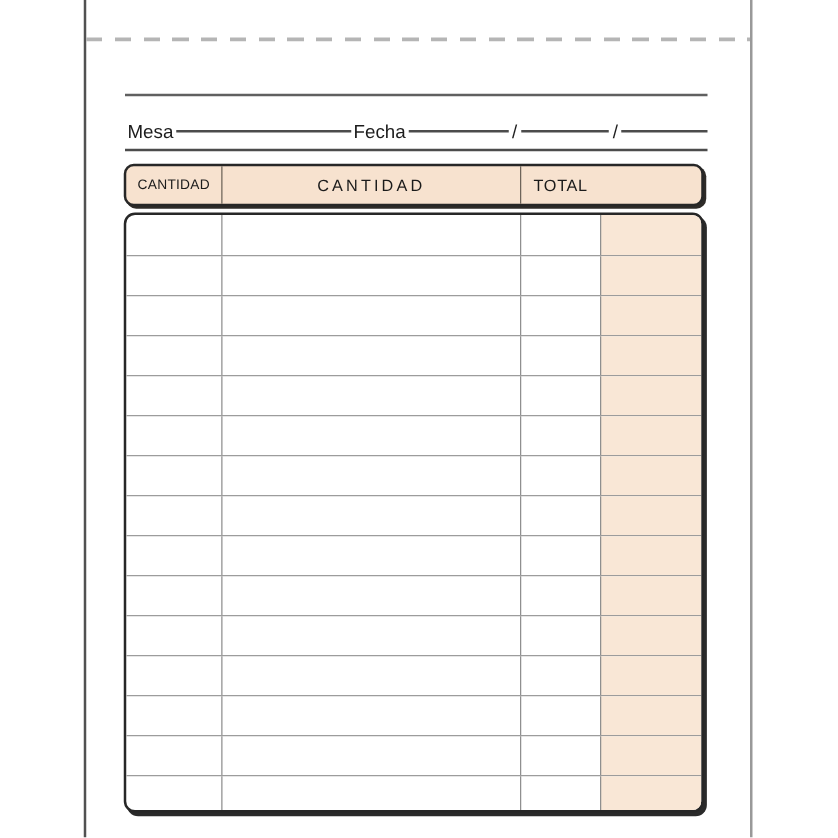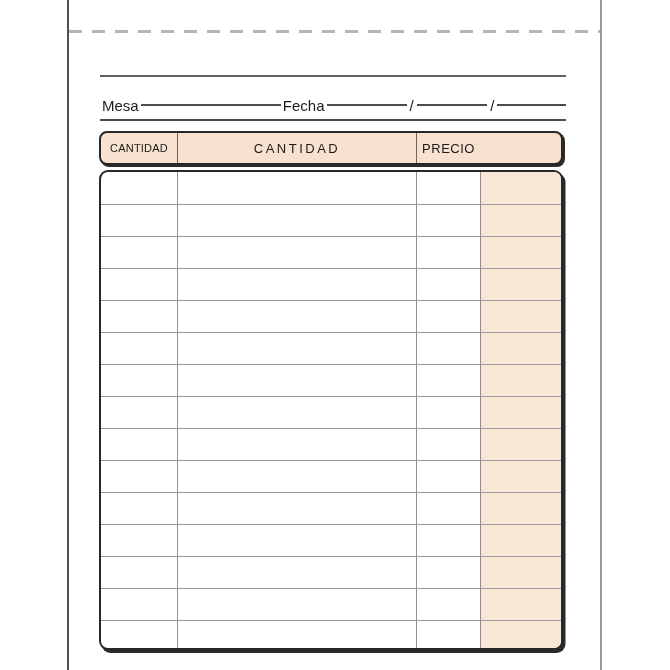--- a/index.html
+++ b/index.html
@@ -105,21 +105,21 @@
     <span class="slash">/</span>
     <span class="fill-line f-d1"></span>
     <span class="slash">/</span>
     <span class="fill-line f-d2"></span>
   </div>
   <div class="rule rule-mesa"></div>
 
   <div class="thead">
     <div class="hcell h-cantidad">CANTIDAD</div>
     <div class="hcell h-concepto">CANTIDAD</div>
-    <div class="hcell h-precio">PRECIO</div>
+    <div class="hcell h-precio">TOTAL</div>
   </div>
 
   <div class="tbody" id="tbody">
       <div class="trow first">
         <div class="tcell col0"></div>
         <div class="tcell col1"></div>
         <div class="tcell col2"></div>
         <div class="tcell col3"></div>
       </div>
       <div class="trow">

